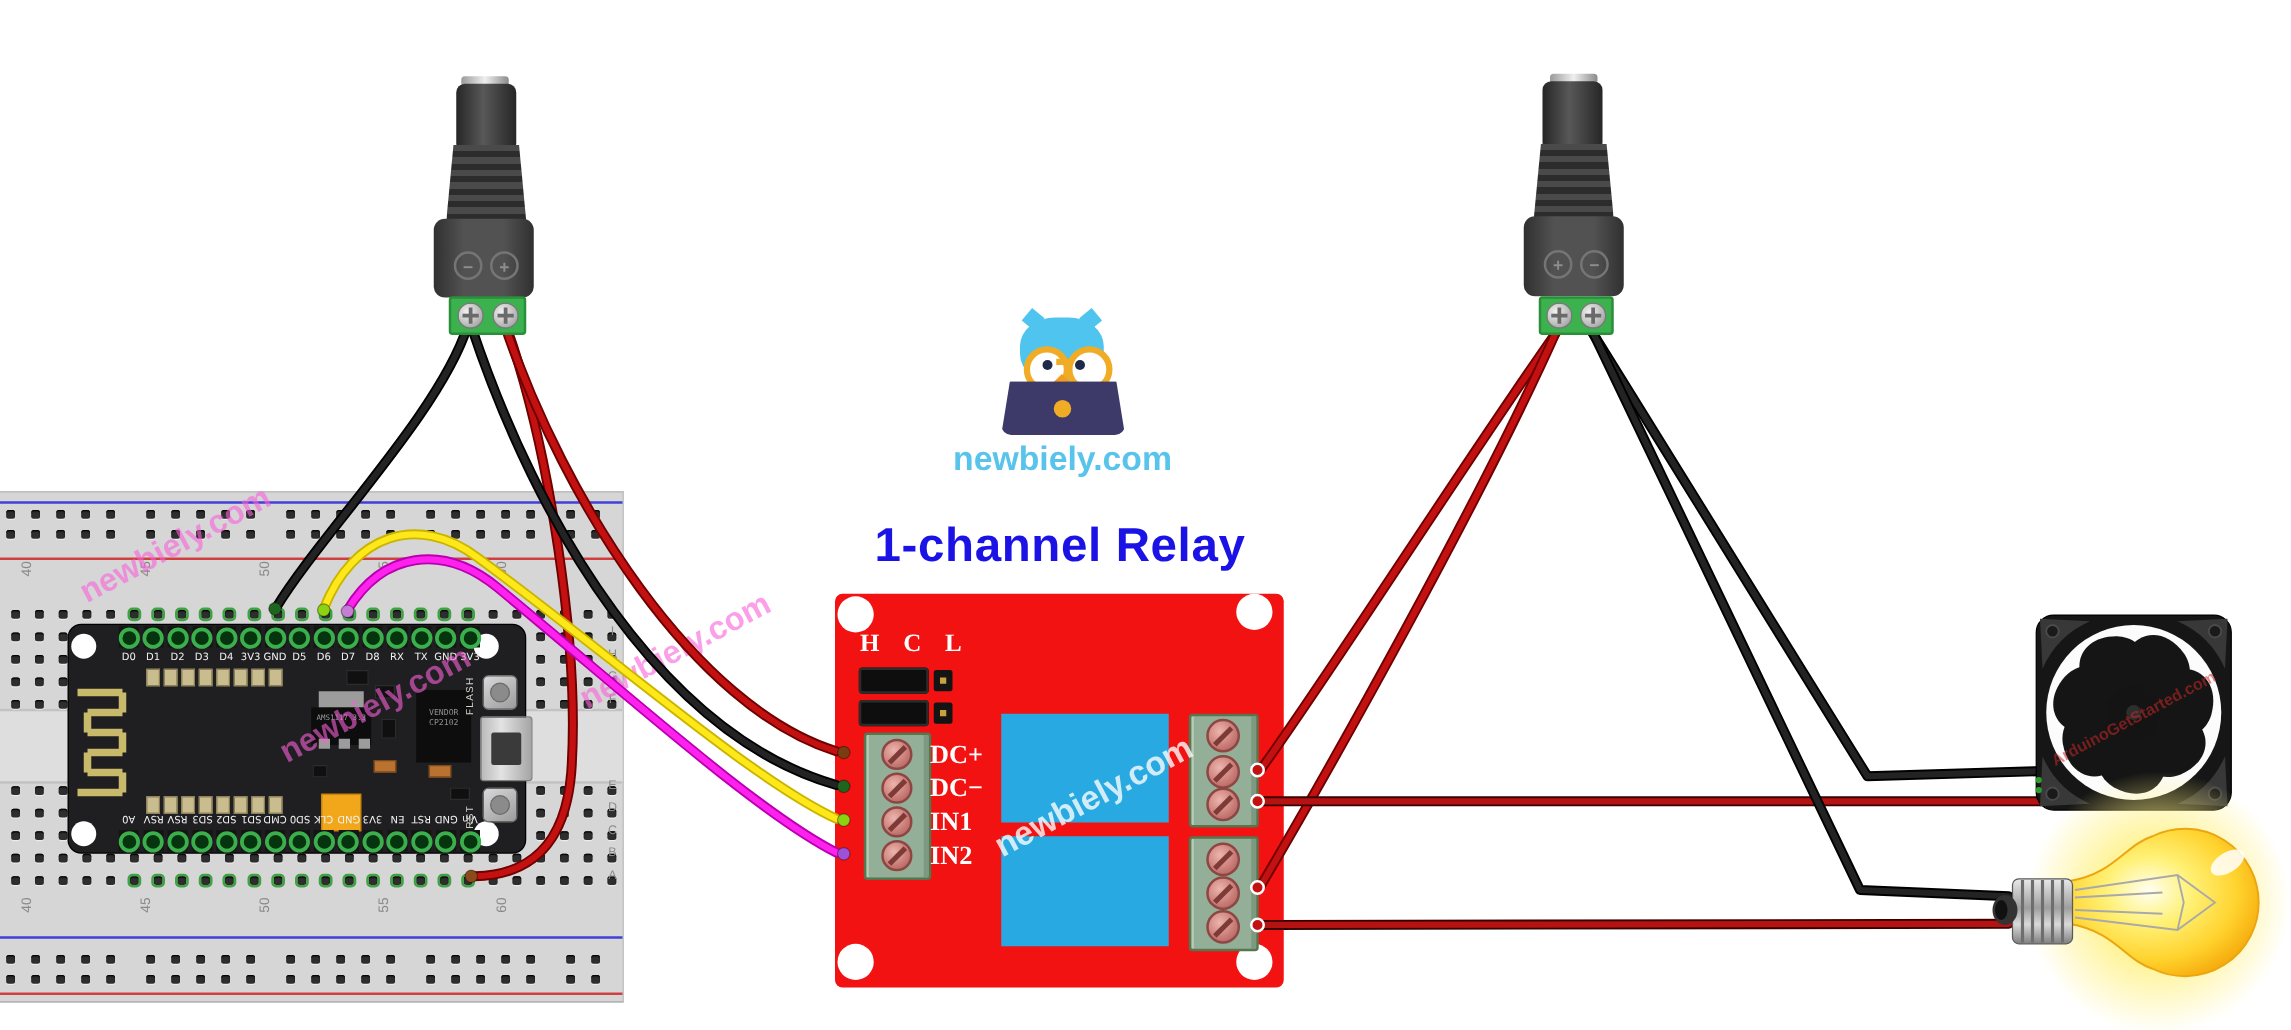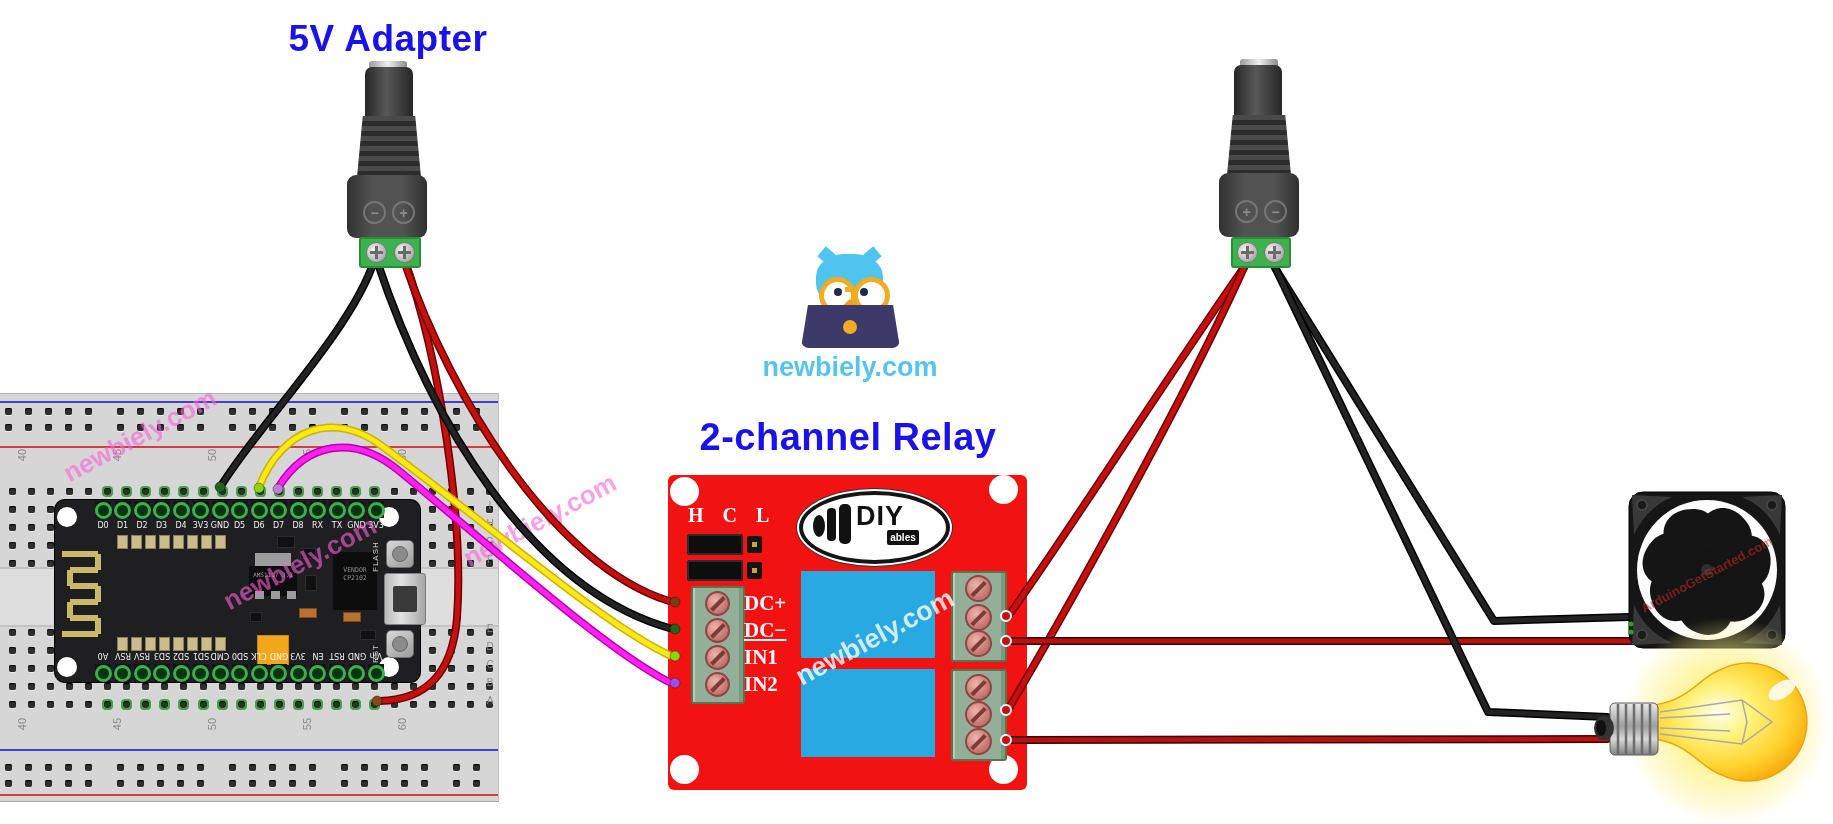--- a/index.html
+++ b/index.html
@@ -611,32 +611,25 @@
 
     <div class="abs term-block" style="left:23px;top:111px;width:50px;height:114px;"></div>
     <div id="relay-input-screws" class="abs" style="left:0;top:0;width:359px;height:315px;">
         <div class="screw-salmon" style="position: absolute; left: 37px; top: 116px; width: 21px; height: 21px;"></div>
         <div class="screw-salmon" style="position: absolute; left: 37px; top: 143px; width: 21px; height: 21px;"></div>
         <div class="screw-salmon" style="position: absolute; left: 37px; top: 170px; width: 21px; height: 21px;"></div>
         <div class="screw-salmon" style="position: absolute; left: 37px; top: 197px; width: 21px; height: 21px;"></div>
       </div>
     <div id="relay-pin-labels" class="abs" style="left:0;top:0;width:359px;height:315px;">
         <div class="relay-serif" style="position: absolute; left: 76px; top: 116px; font-size: 21px;">DC+</div>
-        <div class="relay-serif" style="position: absolute; left: 76px; top: 143px; font-size: 21px; text-decoration: underline;">DC−</div>
+        <div class="relay-serif" style="position: absolute; left: 76px; top: 143px; font-size: 21px;">DC−</div>
         <div class="relay-serif" style="position: absolute; left: 76px; top: 170px; font-size: 21px;">IN1</div>
         <div class="relay-serif" style="position: absolute; left: 76px; top: 197px; font-size: 21px;">IN2</div>
       </div>
 
-    <div id="diy-logo" class="abs">
-      <div class="abs" style="left:10px;top:20px;width:12px;height:22px;background:#111;border-radius:50%;"></div>
-      <div class="abs" style="left:24px;top:13px;width:9px;height:33px;background:#111;border-radius:4px;"></div>
-      <div class="abs" style="left:36px;top:9px;width:12px;height:40px;background:#111;border-radius:5px;"></div>
-      <div class="abs" style="left:53px;top:6px;font-size:27px;font-weight:900;color:#111;letter-spacing:1px;">DIY</div>
-      <div class="abs" style="left:84px;top:35px;width:32px;height:15px;background:#111;color:#fff;font-size:10px;font-weight:bold;text-align:center;line-height:15px;border-radius:2px;">ables</div>
-    </div>
 
     <div class="abs relay-blue" style="left:133px;top:96px;width:134px;height:87px;"></div>
     <div class="abs relay-blue" style="left:133px;top:194px;width:134px;height:88px;"></div>
 
     <div class="abs term-block" style="left:283px;top:96px;width:52px;height:87px;"></div>
     <div class="abs term-block" style="left:283px;top:194px;width:52px;height:88px;"></div>
     <div id="relay-output-screws" class="abs" style="left:0;top:0;width:359px;height:315px;">
         <div class="screw-salmon" style="position: absolute; left: 297px; top: 100px; width: 23px; height: 23px;"></div>
         <div class="screw-salmon" style="position: absolute; left: 297px; top: 129px; width: 23px; height: 23px;"></div>
         <div class="screw-salmon" style="position: absolute; left: 297px; top: 155px; width: 23px; height: 23px;"></div>
@@ -766,22 +759,21 @@
     <circle cx="1727" cy="722" r="105" fill="url(#glowGrad)"></circle>
     <path d="M 1655,705 C 1692,699 1700,676 1722,669 A 59,59 0 1 1 1722,775 C 1700,768 1692,745 1655,739 Z" fill="url(#bulbGrad)" stroke="#eba50f" stroke-width="1.5"></path>
     <path d="M 1660,712 L 1742,700 L 1772,722 L 1742,744 L 1660,734 M 1742,700 L 1747,722 L 1742,744 M 1660,718 L 1730,714 M 1660,728 L 1730,731" fill="none" stroke="#a9a9a9" stroke-width="1.5"></path>
     <ellipse cx="1782" cy="690" rx="15" ry="8" fill="rgba(255,255,255,0.85)" transform="rotate(-32 1782 690)"></ellipse>
     <rect x="1610" y="703" width="48" height="52" rx="5" fill="url(#metalGrad)" stroke="#5a5a5a"></rect>
     <path d="M 1618,704 V 754 M 1626,704 V 754 M 1634,704 V 754 M 1642,704 V 754 M 1650,704 V 754" stroke="#6e6e6e" stroke-width="2.5"></path>
     <ellipse cx="1604" cy="728" rx="10" ry="12" fill="#333"></ellipse>
     <ellipse cx="1601" cy="728" rx="5" ry="8" fill="#111"></ellipse>
   </svg>
 
-  <div class="abs title z6" style="left:238px;top:18px;width:300px;">5V Adapter</div>
-  <div class="abs title z6" style="left:618px;top:416px;width:460px;font-size:38px;">2-channel Relay</div>
+  <div class="abs title z6" style="left:618px;top:416px;width:460px;font-size:38px;">1-channel Relay</div>
 
   <div class="abs z6" style="left:0;top:0;">
     <div class="abs" style="left:820px;top:249px;width:13px;height:13px;background:#4fc4ef;transform:rotate(40deg);"></div>
     <div class="abs" style="left:866px;top:249px;width:13px;height:13px;background:#4fc4ef;transform:rotate(-40deg);"></div>
     <div class="abs" style="left:816px;top:254px;width:67px;height:54px;background:#4fc4ef;border-radius:42% 42% 46% 46%;"></div>
     <div class="abs" style="left:819px;top:277px;width:27px;height:27px;background:#fff;border:5px solid #f0ac25;border-radius:50%;"></div>
     <div class="abs" style="left:853px;top:277px;width:27px;height:27px;background:#fff;border:5px solid #f0ac25;border-radius:50%;"></div>
     <div class="abs" style="left:845px;top:287px;width:10px;height:5px;background:#f0ac25;"></div>
     <div class="abs" style="left:834px;top:288px;width:8px;height:8px;background:#1d2a4a;border-radius:50%;"></div>
     <div class="abs" style="left:860px;top:288px;width:8px;height:8px;background:#1d2a4a;border-radius:50%;"></div>

